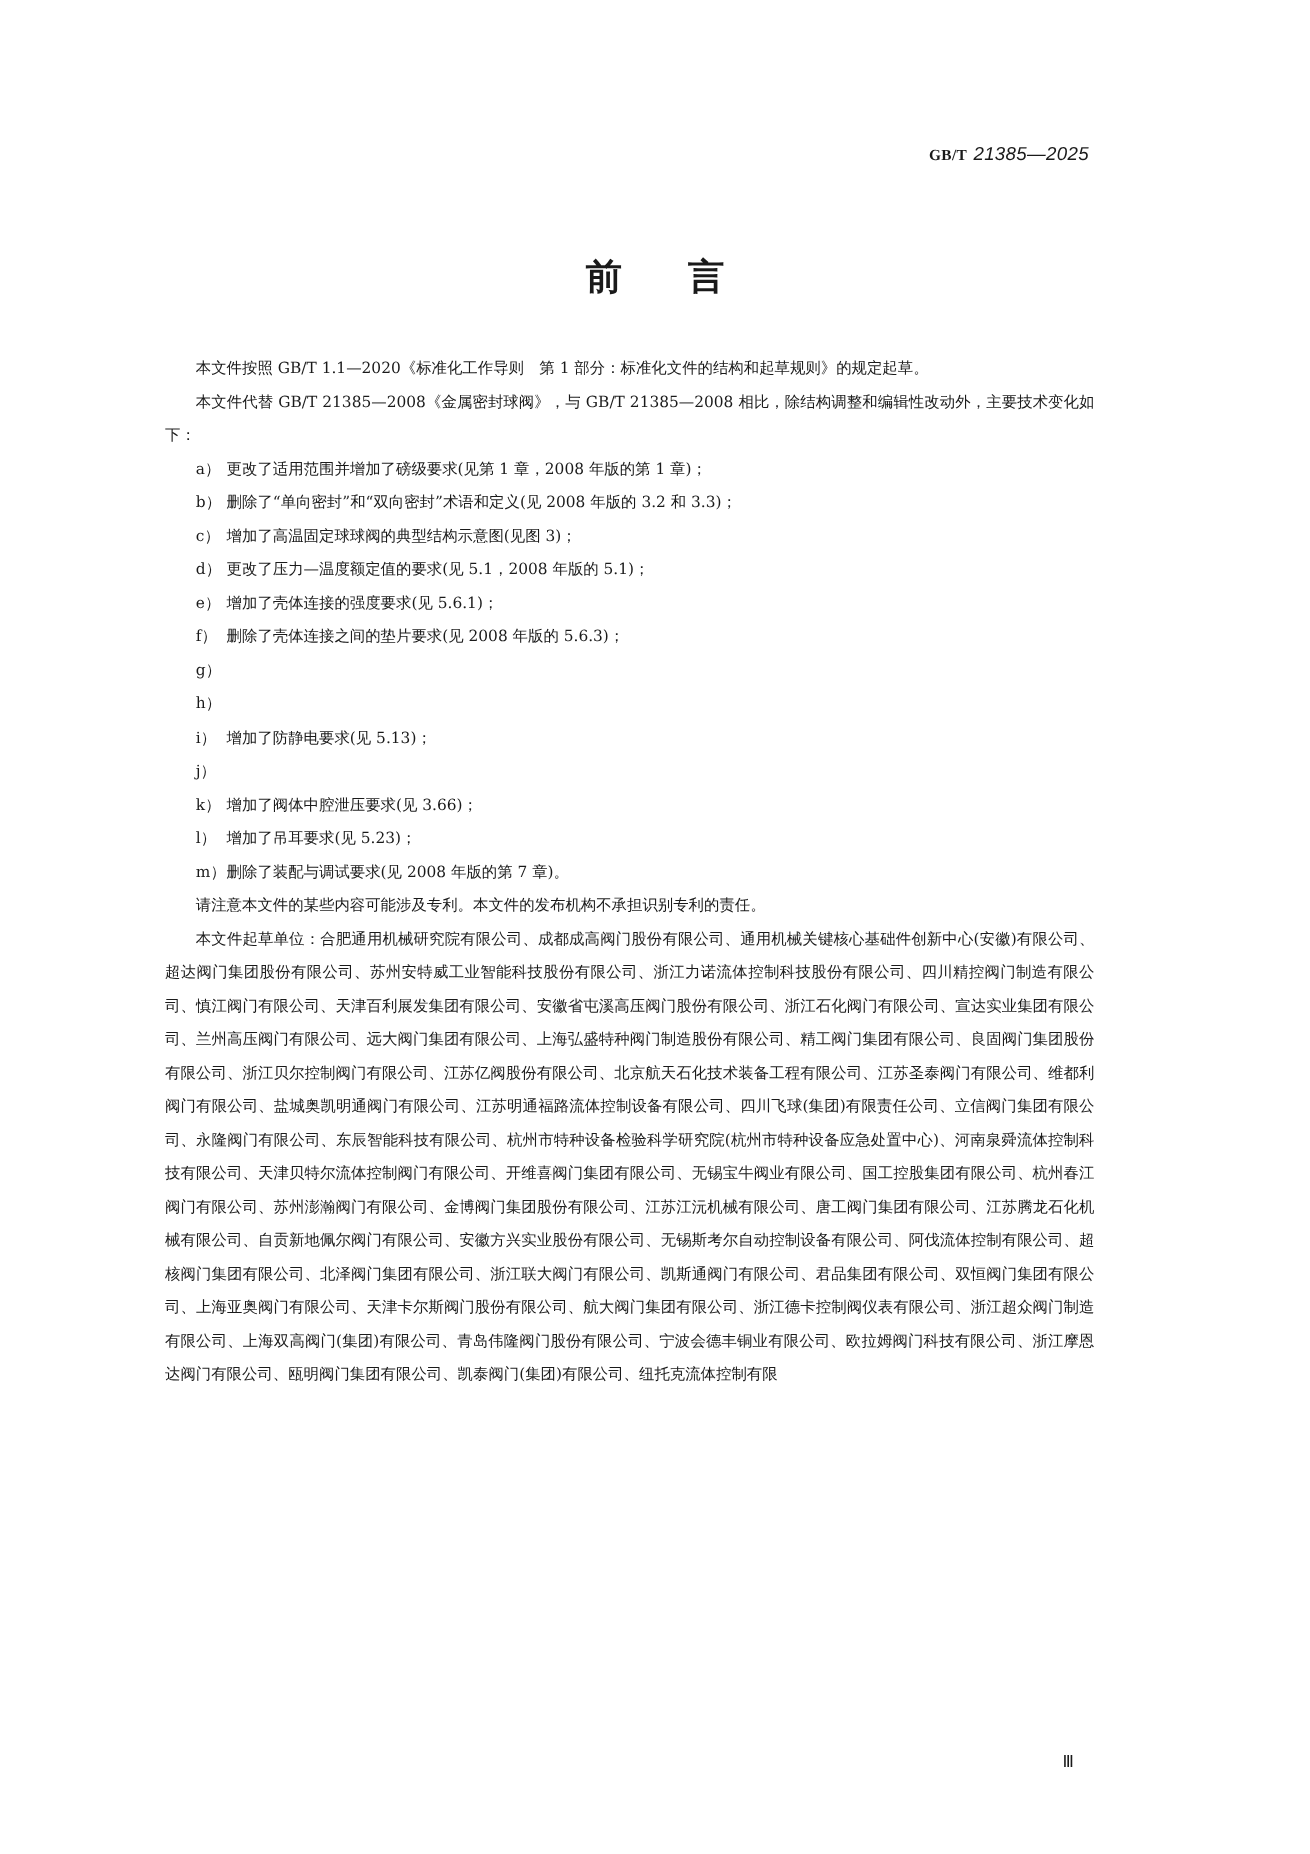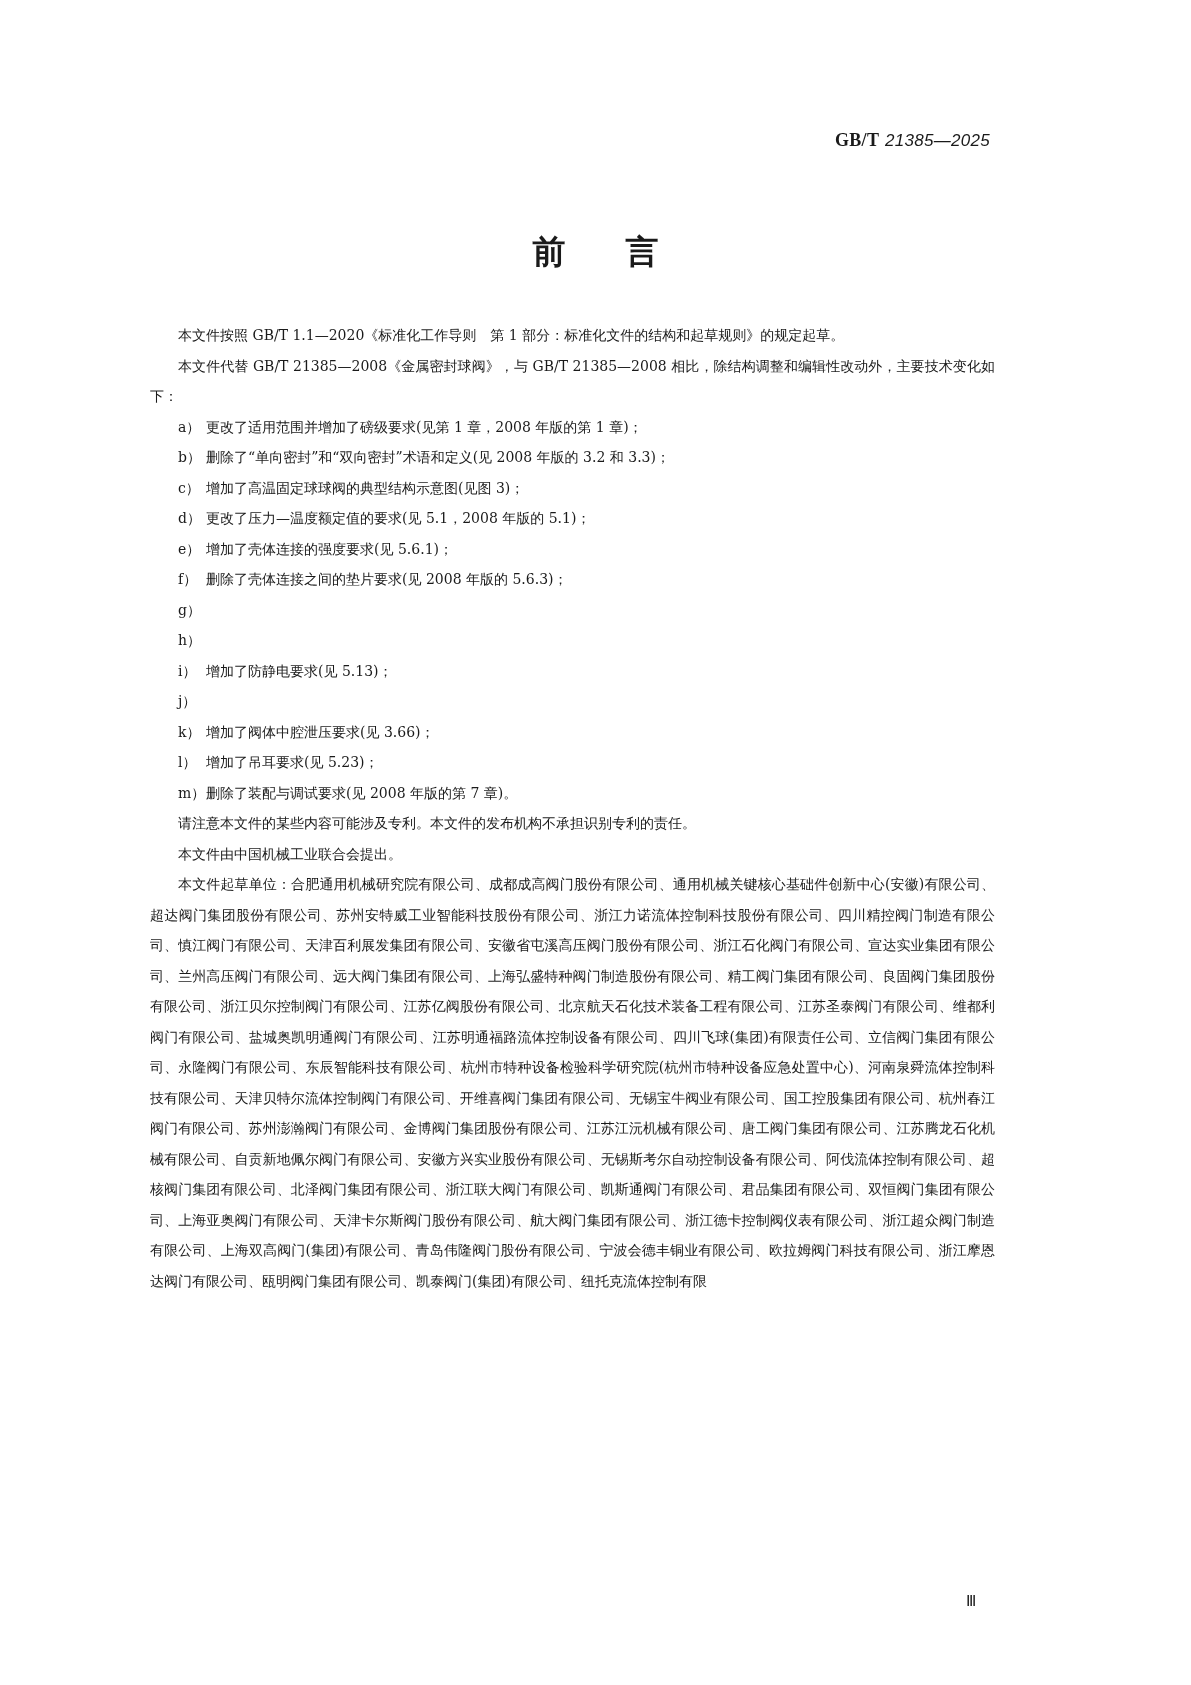--- a/index.html
+++ b/index.html
@@ -1,19 +1,19 @@
 <!DOCTYPE html>
 <html><head>
 <meta charset="utf-8">
 <style>
   html, body { margin: 0; padding: 0; background: #ffffff; }
   body { width: 1191px; height: 1685px; position: relative; overflow: hidden;
          font-family: "DejaVu Serif", "Liberation Serif", serif; color: #1a1a1a; }
   .std-code { position: absolute; top: 130px; right: 201px; font-size: 17px; letter-spacing: 0.3px; }
-  .std-code .gb { font-weight: bold; font-family: "Liberation Serif", serif; font-size: 18px; }
+  .std-code .gb { font-weight: bold; font-family: "Liberation Serif", serif; font-size: 14px; }
   .std-code .num { font-family: "Liberation Sans", sans-serif; font-style: italic; }
   .title { position: absolute; top: 230px; left: 0; width: 100%; text-align: center;
            font-size: 33px; font-weight: bold; font-family: "DejaVu Sans", sans-serif; letter-spacing: 60px; text-indent: 60px; }
   .body { position: absolute; top: 320px; left: 150px; width: 845px; font-size: 14px; line-height: 30.5px; }
   .p { text-indent: 2em; margin: 0; text-align: justify; text-align-last: left; }
   .list { margin: 0; padding: 0; list-style: none; }
   .list li { padding-left: 2em; margin: 0; display: flex; }
   .list .mark { width: 2em; flex: 0 0 2em; }
   .page-num { position: absolute; top: 1592px; left: 966px; font-size: 15px; font-family: "Liberation Serif", serif; }
 </style>
@@ -75,17 +75,16 @@
     <li>
         <span class="mark">l）</span>
         <span>增加了吊耳要求(见 5.23)；</span>
       </li>
     <li>
         <span class="mark">m）</span>
         <span>删除了装配与调试要求(见 2008 年版的第 7 章)。</span>
       </li>
   </ul>
   <p class="p">请注意本文件的某些内容可能涉及专利。本文件的发布机构不承担识别专利的责任。</p>
-  <p class="p">本文件由中国机械工业联合会提出。</p>
   <p class="p">本文件起草单位：合肥通用机械研究院有限公司、成都成高阀门股份有限公司、通用机械关键核心基础件创新中心(安徽)有限公司、超达阀门集团股份有限公司、苏州安特威工业智能科技股份有限公司、浙江力诺流体控制科技股份有限公司、四川精控阀门制造有限公司、慎江阀门有限公司、天津百利展发集团有限公司、安徽省屯溪高压阀门股份有限公司、浙江石化阀门有限公司、宣达实业集团有限公司、兰州高压阀门有限公司、远大阀门集团有限公司、上海弘盛特种阀门制造股份有限公司、精工阀门集团有限公司、良固阀门集团股份有限公司、浙江贝尔控制阀门有限公司、江苏亿阀股份有限公司、北京航天石化技术装备工程有限公司、江苏圣泰阀门有限公司、维都利阀门有限公司、盐城奥凯明通阀门有限公司、江苏明通福路流体控制设备有限公司、四川飞球(集团)有限责任公司、立信阀门集团有限公司、永隆阀门有限公司、东辰智能科技有限公司、杭州市特种设备检验科学研究院(杭州市特种设备应急处置中心)、河南泉舜流体控制科技有限公司、天津贝特尔流体控制阀门有限公司、开维喜阀门集团有限公司、无锡宝牛阀业有限公司、国工控股集团有限公司、杭州春江阀门有限公司、苏州澎瀚阀门有限公司、金博阀门集团股份有限公司、江苏江沅机械有限公司、唐工阀门集团有限公司、江苏腾龙石化机械有限公司、自贡新地佩尔阀门有限公司、安徽方兴实业股份有限公司、无锡斯考尔自动控制设备有限公司、阿伐流体控制有限公司、超核阀门集团有限公司、北泽阀门集团有限公司、浙江联大阀门有限公司、凯斯通阀门有限公司、君品集团有限公司、双恒阀门集团有限公司、上海亚奥阀门有限公司、天津卡尔斯阀门股份有限公司、航大阀门集团有限公司、浙江德卡控制阀仪表有限公司、浙江超众阀门制造有限公司、上海双高阀门(集团)有限公司、青岛伟隆阀门股份有限公司、宁波会德丰铜业有限公司、欧拉姆阀门科技有限公司、浙江摩恩达阀门有限公司、瓯明阀门集团有限公司、凯泰阀门(集团)有限公司、纽托克流体控制有限</p>
 </div>
 
 <div class="page-num">Ⅲ</div>
 
 </body></html>

